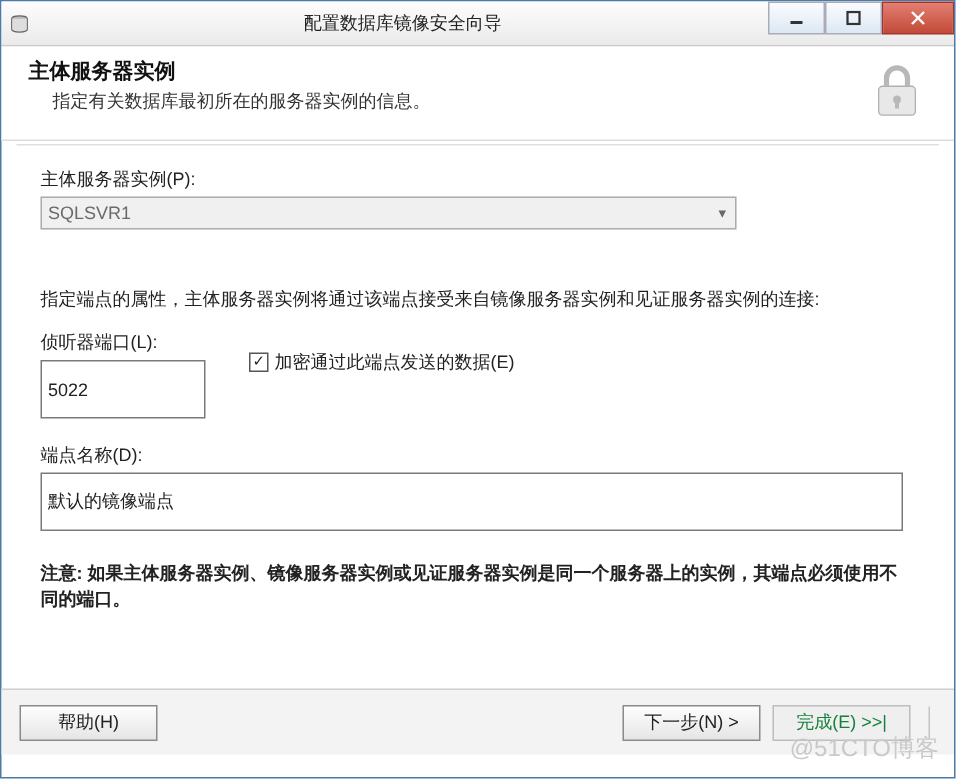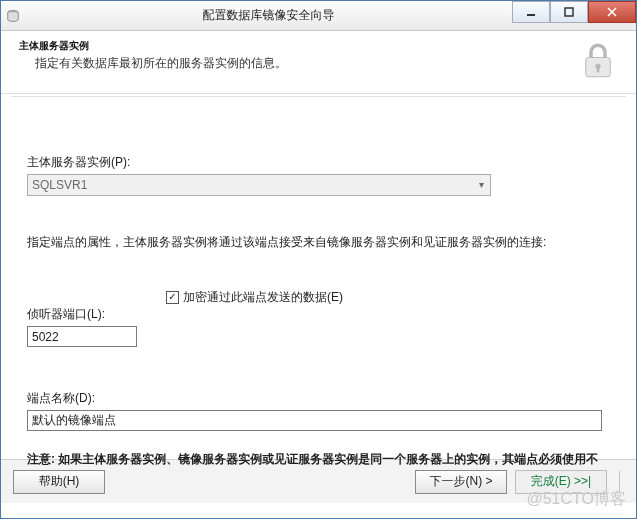--- a/index.html
+++ b/index.html
@@ -53,37 +53,37 @@
     width: 48px;
   }
   .header {
     display: flex;
     align-items: flex-start;
     padding: 8px 16px 10px 18px;
     background: #fff;
     border-bottom: 1px solid #ddd;
   }
   .header-text { flex: 1; }
-  .header-title { font-size: 10px; font-weight: bold; color: #111; }
+  .header-title { font-size: 14px; font-weight: bold; color: #111; }
   .header-sub { font-size: 12px; color: #333; padding: 2px 0 0 16px; }
   .header-icon {
     width: 44px; height: 44px;
     display: flex; align-items: center; justify-content: center;
     margin-left: 8px;
   }
   .divider {
     height: 1px; background: #e0e0e0; margin: 2px 10px 0 10px;
   }
   .content {
     padding: 14px 26px 0 26px;
     height: 362px;
     font-size: 12px;
     color: #222;
   }
-  .row-label { margin-bottom: 3px; margin-top: 43px; }
+  .row-label { margin-bottom: 3px; }
   .combo {
     width: 464px; height: 22px;
     border: 1px solid #adadad;
     background: #f0f0f0;
     display: flex; align-items: center;
     padding: 0 4px;
     color: #6a6a6a;
     position: relative;
   }
   .combo .arrow {
@@ -93,21 +93,21 @@
   .two-col {
     display: flex; align-items: center; gap: 29px; margin-top: 0;
   }
   .checkbox-row { display: flex; align-items: center; gap: 4px; white-space: nowrap; }
   .checkbox {
     width: 13px; height: 13px; border: 1px solid #555;
     display: inline-flex; align-items: center; justify-content: center;
     font-size: 10px; line-height: 1; color: #222; background:#fff;
   }
   .textbox {
-    height: 21px; border: 1px solid #7a7a7a;
+    height: 39px; border: 1px solid #7a7a7a;
     padding: 2px 4px; font-size: 12px; background: #fff;
     display: flex; align-items: center;
   }
   .textbox.port { width: 110px; margin-top: 3px; }
   .textbox.endpoint { width: 575px; margin-top: 3px; }
   .endpoint-block { margin-top: 16px; }
   .note { margin-top: 20px; width: 580px; }
   .note b { font-weight: bold; }
   .footer {
     height: 44px;

